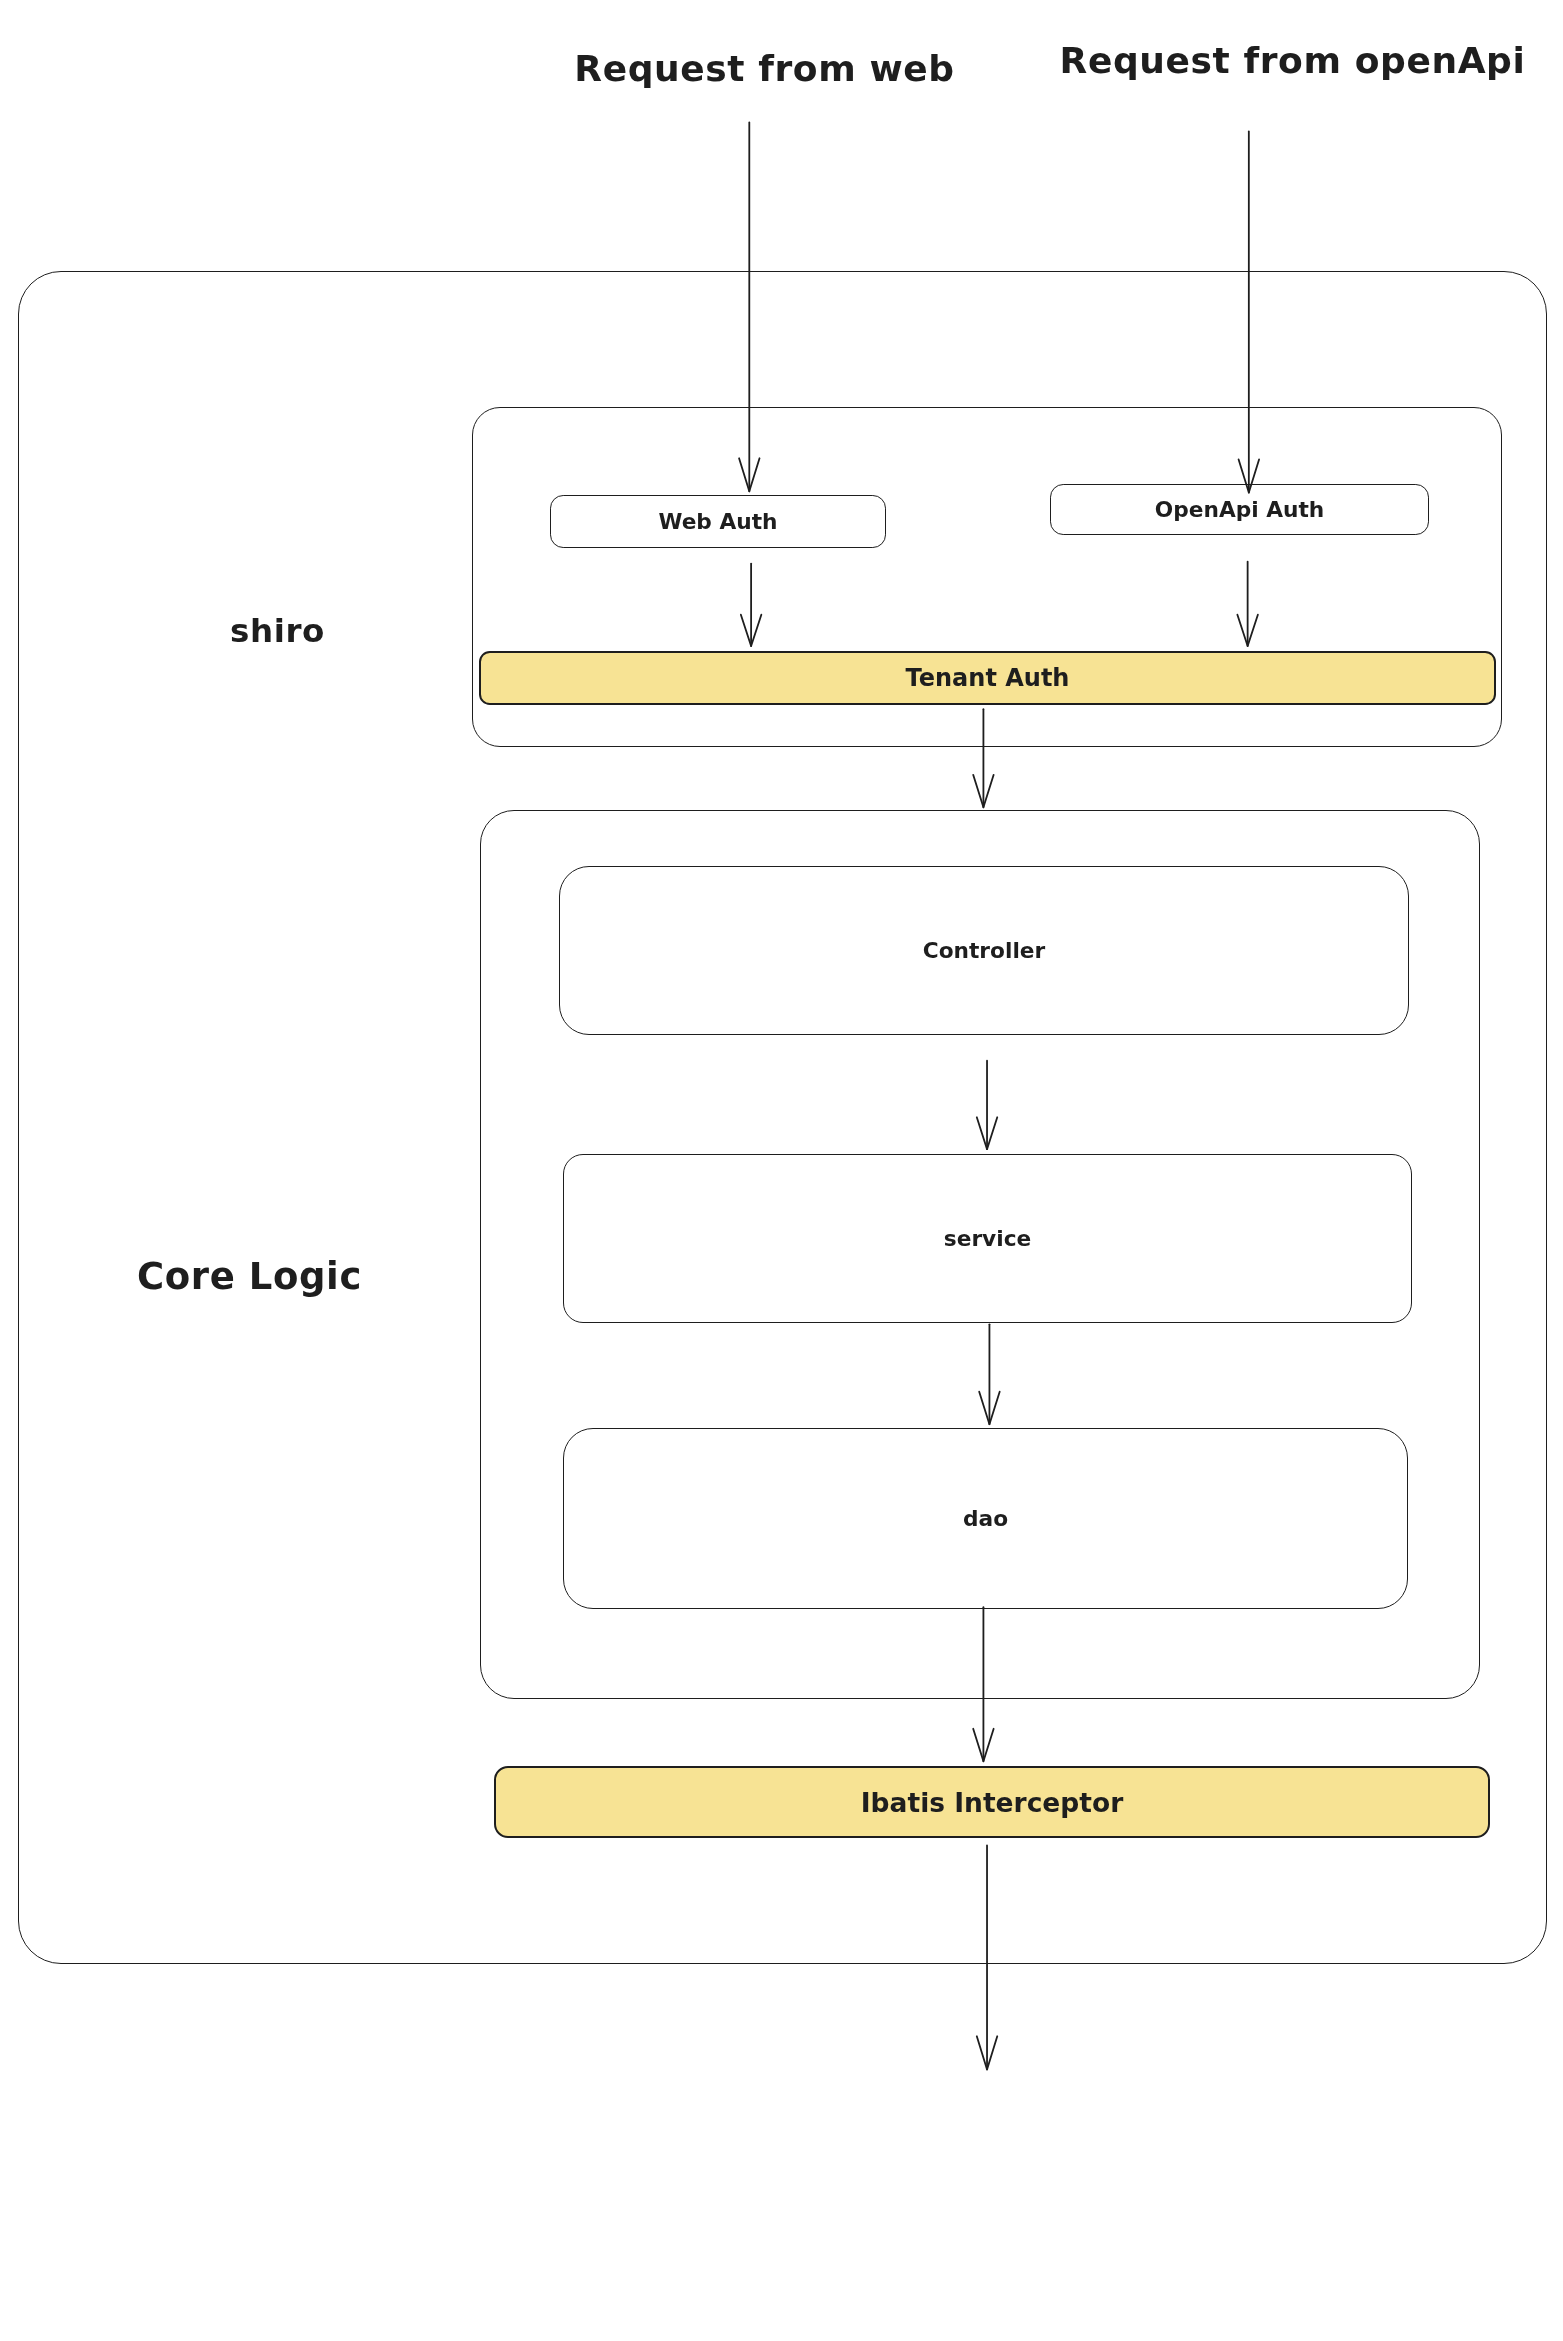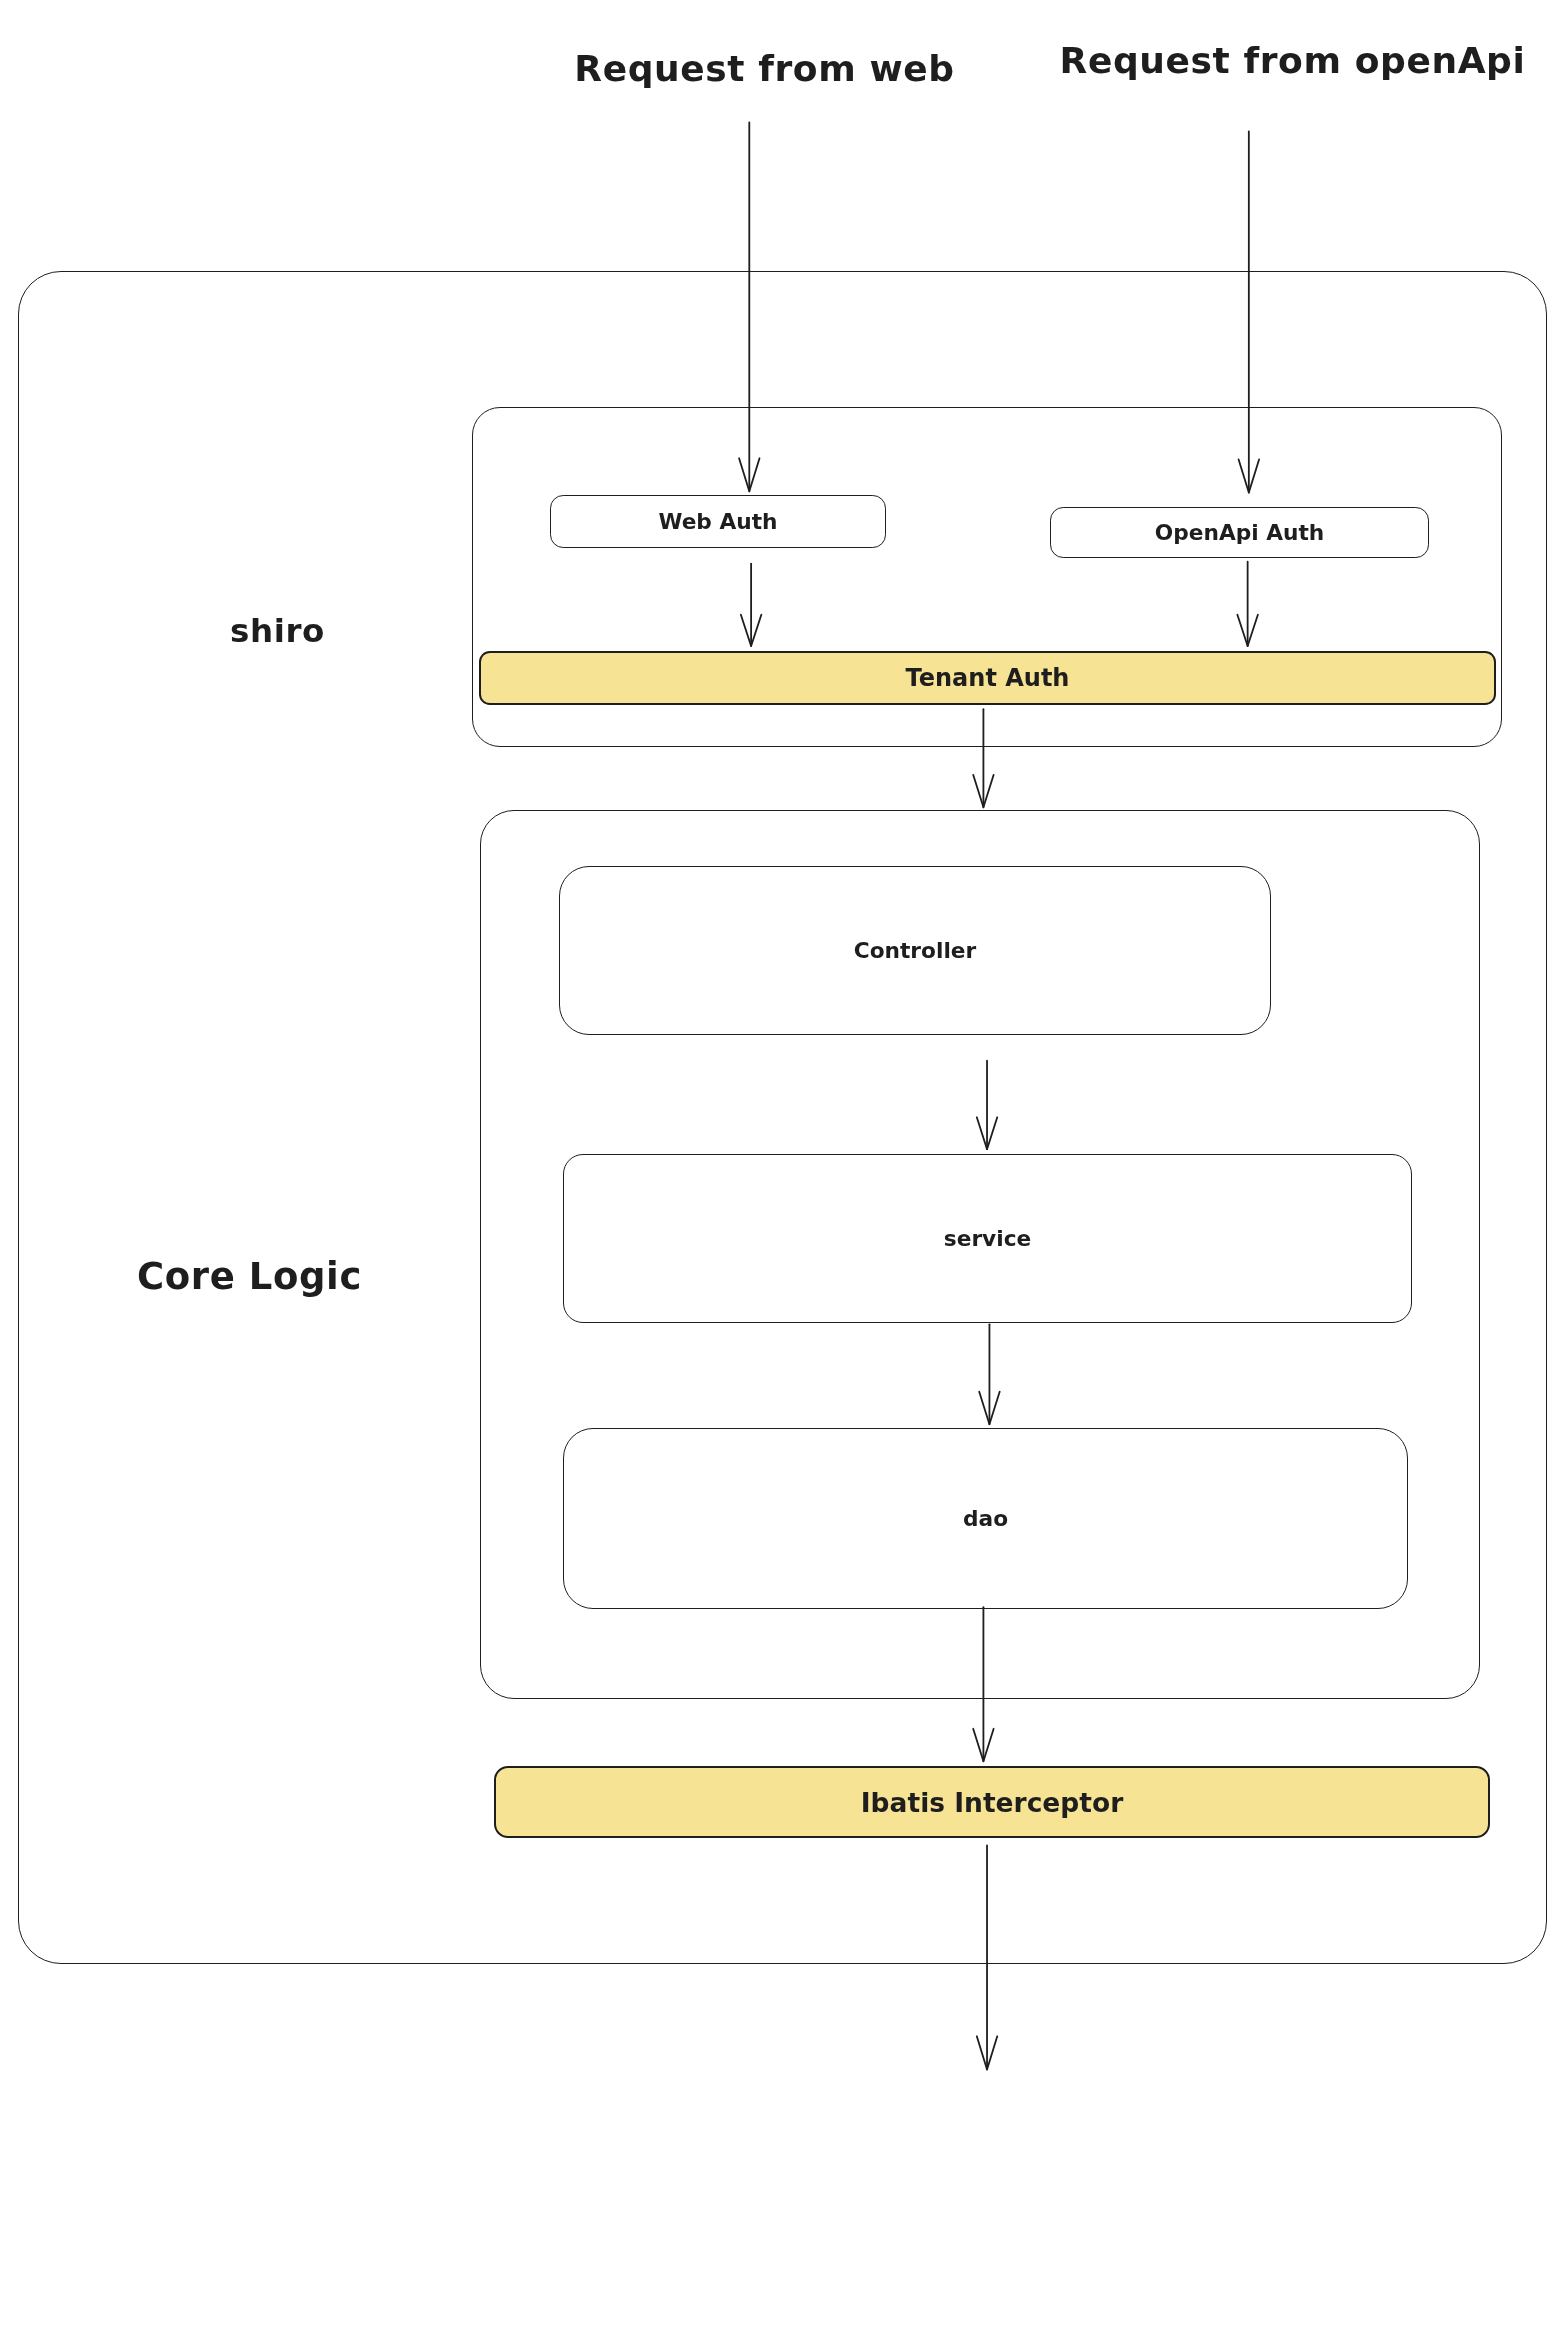--- a/index.html
+++ b/index.html
@@ -68,32 +68,32 @@
   <div class="label txt-top" style="left:1023px; top:7.2px; width:539px; height:66px;">Request from openApi</div>
 
   <div class="box container-box" style="left:18px; top:251px; width:1529px; height:1693px; border-radius:43px;"></div>
 
   <div class="box container-box" style="left:472px; top:387px; width:1030px; height:340px; border-radius:28px;"></div>
   <div class="label txt-side" style="left:181px; top:584px; width:193px; height:54px;">shiro</div>
 
   <div class="box" style="left:550px; top:475px; width:336px; height:53px; border-radius:13.2px; border-width:1.5px;">
     <span class="txt-node">Web Auth</span>
   </div>
-  <div class="box" style="left:1050px; top:487px; width:379px; height:51px; border-radius:13.2px; border-width:1.5px;">
+  <div class="box" style="left:1050px; top:464px; width:379px; height:51px; border-radius:13.2px; border-width:1.5px;">
     <span class="txt-node">OpenApi Auth</span>
   </div>
 
   <div class="box yellow" style="left:479px; top:631px; width:1017px; height:54px; border-radius:10.8px; border-width:2.1px;">
     <span class="txt-bar">Tenant Auth</span>
   </div>
 
   <div class="box container-box" style="left:480px; top:790px; width:1000px; height:889px; border-radius:34px;"></div>
   <div class="label txt-side-lg" style="left:105px; top:1225px; width:289px; height:63px;">Core Logic</div>
 
-  <div class="box" style="left:559px; top:846px; width:712px; height:169px; border-radius:30px;">
+  <div class="box" style="left:559px; top:846px; width:850px; height:169px; border-radius:30px;">
     <span class="txt-node">Controller</span>
   </div>
   <div class="box" style="left:563px; top:1134px; width:849px; height:169px; border-radius:20px;">
     <span class="txt-node">service</span>
   </div>
   <div class="box" style="left:563px; top:1408px; width:845px; height:181px; border-radius:30px;">
     <span class="txt-node">dao</span>
   </div>
 
   <div class="box yellow" style="left:494px; top:1746px; width:996px; height:72px; border-radius:14px; border-width:2.4px;">

